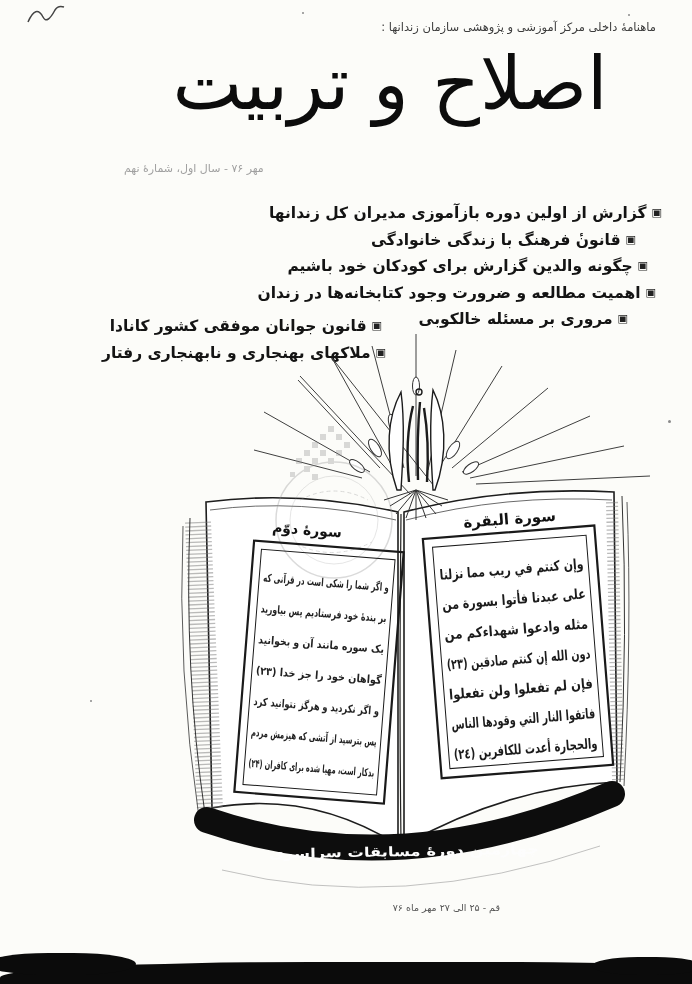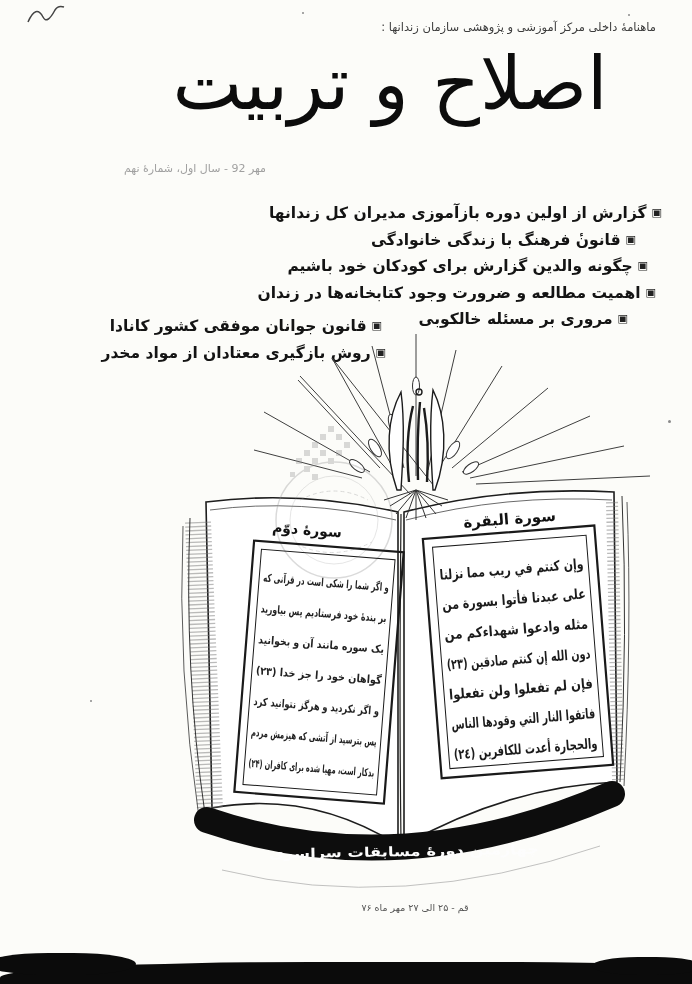--- a/index.html
+++ b/index.html
@@ -17,21 +17,21 @@
   #articles-primary li:nth-child(2){margin-right:26px;}
   #articles-primary li:nth-child(3){margin-right:14px;}
   #articles-primary li:nth-child(4){margin-right:6px;}
   #articles-primary li:nth-child(5){margin-right:34px;}
   #articles-secondary{top:298px;right:294px;}
   #articles-secondary li:nth-child(2){margin-right:-4px;}
   #articles-secondary li:nth-child(3){margin-right:8px;}
   .illustration{position:absolute;top:330px;left:0;}
   .caption{position:absolute;top:868px;left:245px;width:310px;text-align:center;direction:rtl;
            font-size:17px;font-weight:bold;color:#2b2b2b;letter-spacing:2px;}
-  .event-date{position:absolute;top:902px;left:330px;width:170px;text-align:center;direction:rtl;
+  .event-date{position:absolute;top:902px;left:330px;width:170px;text-align:right;direction:rtl;
               font-size:9.5px;color:#555;}
   .scan-band{position:absolute;bottom:0;left:0;width:692px;height:22px;background:#0b0b0b;
              border-radius:45% 25% 0 0 / 70% 40% 0 0;}
   .scan-band::before{content:"";position:absolute;left:-14px;top:-9px;width:150px;height:22px;
              background:#0b0b0b;border-radius:50% / 60%;}
   .scan-band::after{content:"";position:absolute;right:-10px;top:-5px;width:110px;height:18px;
              background:#0b0b0b;border-radius:50% / 60%;}
   .corner-mark{position:absolute;top:0;left:20px;}
   .speck{position:absolute;background:#8a8a8a;border-radius:50%;}
 </style>
@@ -43,33 +43,33 @@
   <svg class="corner-mark" width="60" height="30">
     <path d="M8,22 q8,-18 15,-5 q4,8 12,-7 q3,-5 9,-3" fill="none" stroke="#444" stroke-width="1.5"></path>
   </svg>
   <div class="speck" style="left:302px;top:12px;width:2px;height:2px;"></div>
   <div class="speck" style="left:628px;top:14px;width:2px;height:2px;"></div>
   <div class="speck" style="left:668px;top:420px;width:3px;height:3px;"></div>
   <div class="speck" style="left:90px;top:700px;width:2px;height:2px;"></div>
 
   <div class="header-note">ماهنامهٔ داخلی مرکز آموزشی و پژوهشی سازمان زندانها :</div>
   <div class="page-title">اصلاح و تربیت</div>
-  <div class="issue-line">مهر 92 - سال اول، شمارهٔ نهم</div>
+  <div class="issue-line">مهر ۷۶ - سال اول، شمارهٔ نهم</div>
 
   <ul class="articles" id="articles-primary">
     <li><span class="bullet">▣</span><span>گزارش از اولین دوره بازآموزی مدیران کل زندانها</span></li>
     <li><span class="bullet">▣</span><span>قانونٔ فرهنگ با زندگی خانوادگی</span></li>
     <li><span class="bullet">▣</span><span>چگونه والدین گزارش برای کودکان خود باشیم</span></li>
     <li><span class="bullet">▣</span><span>اهمیت مطالعه و ضرورت وجود کتابخانه‌ها در زندان</span></li>
     <li><span class="bullet">▣</span><span>مروری بر مسئله خالکوبی</span></li>
   </ul>
 
   <ul class="articles" id="articles-secondary">
     <li><span class="bullet">▣</span><span>قانون جوانان موفقی کشور کانادا</span></li>
-    <li><span class="bullet">▣</span><span>روش بازگیری معتادان از مواد مخدر</span></li>
+    <li><span class="bullet">▣</span><span>ملاکهای بهنجاری و نابهنجاری رفتار</span></li>
   </ul>
 
   <svg class="illustration" width="692" height="600" viewBox="0 0 692 600">
 
     <g stroke="#3f3f3f" stroke-width="1">
       <line x1="416" y1="146" x2="416" y2="4"></line>
       <line x1="404" y1="138" x2="372" y2="16"></line>
       <line x1="428" y1="140" x2="456" y2="20"></line>
       <line x1="392" y1="136" x2="332" y2="28"></line>
       <line x1="440" y1="136" x2="502" y2="36"></line>

